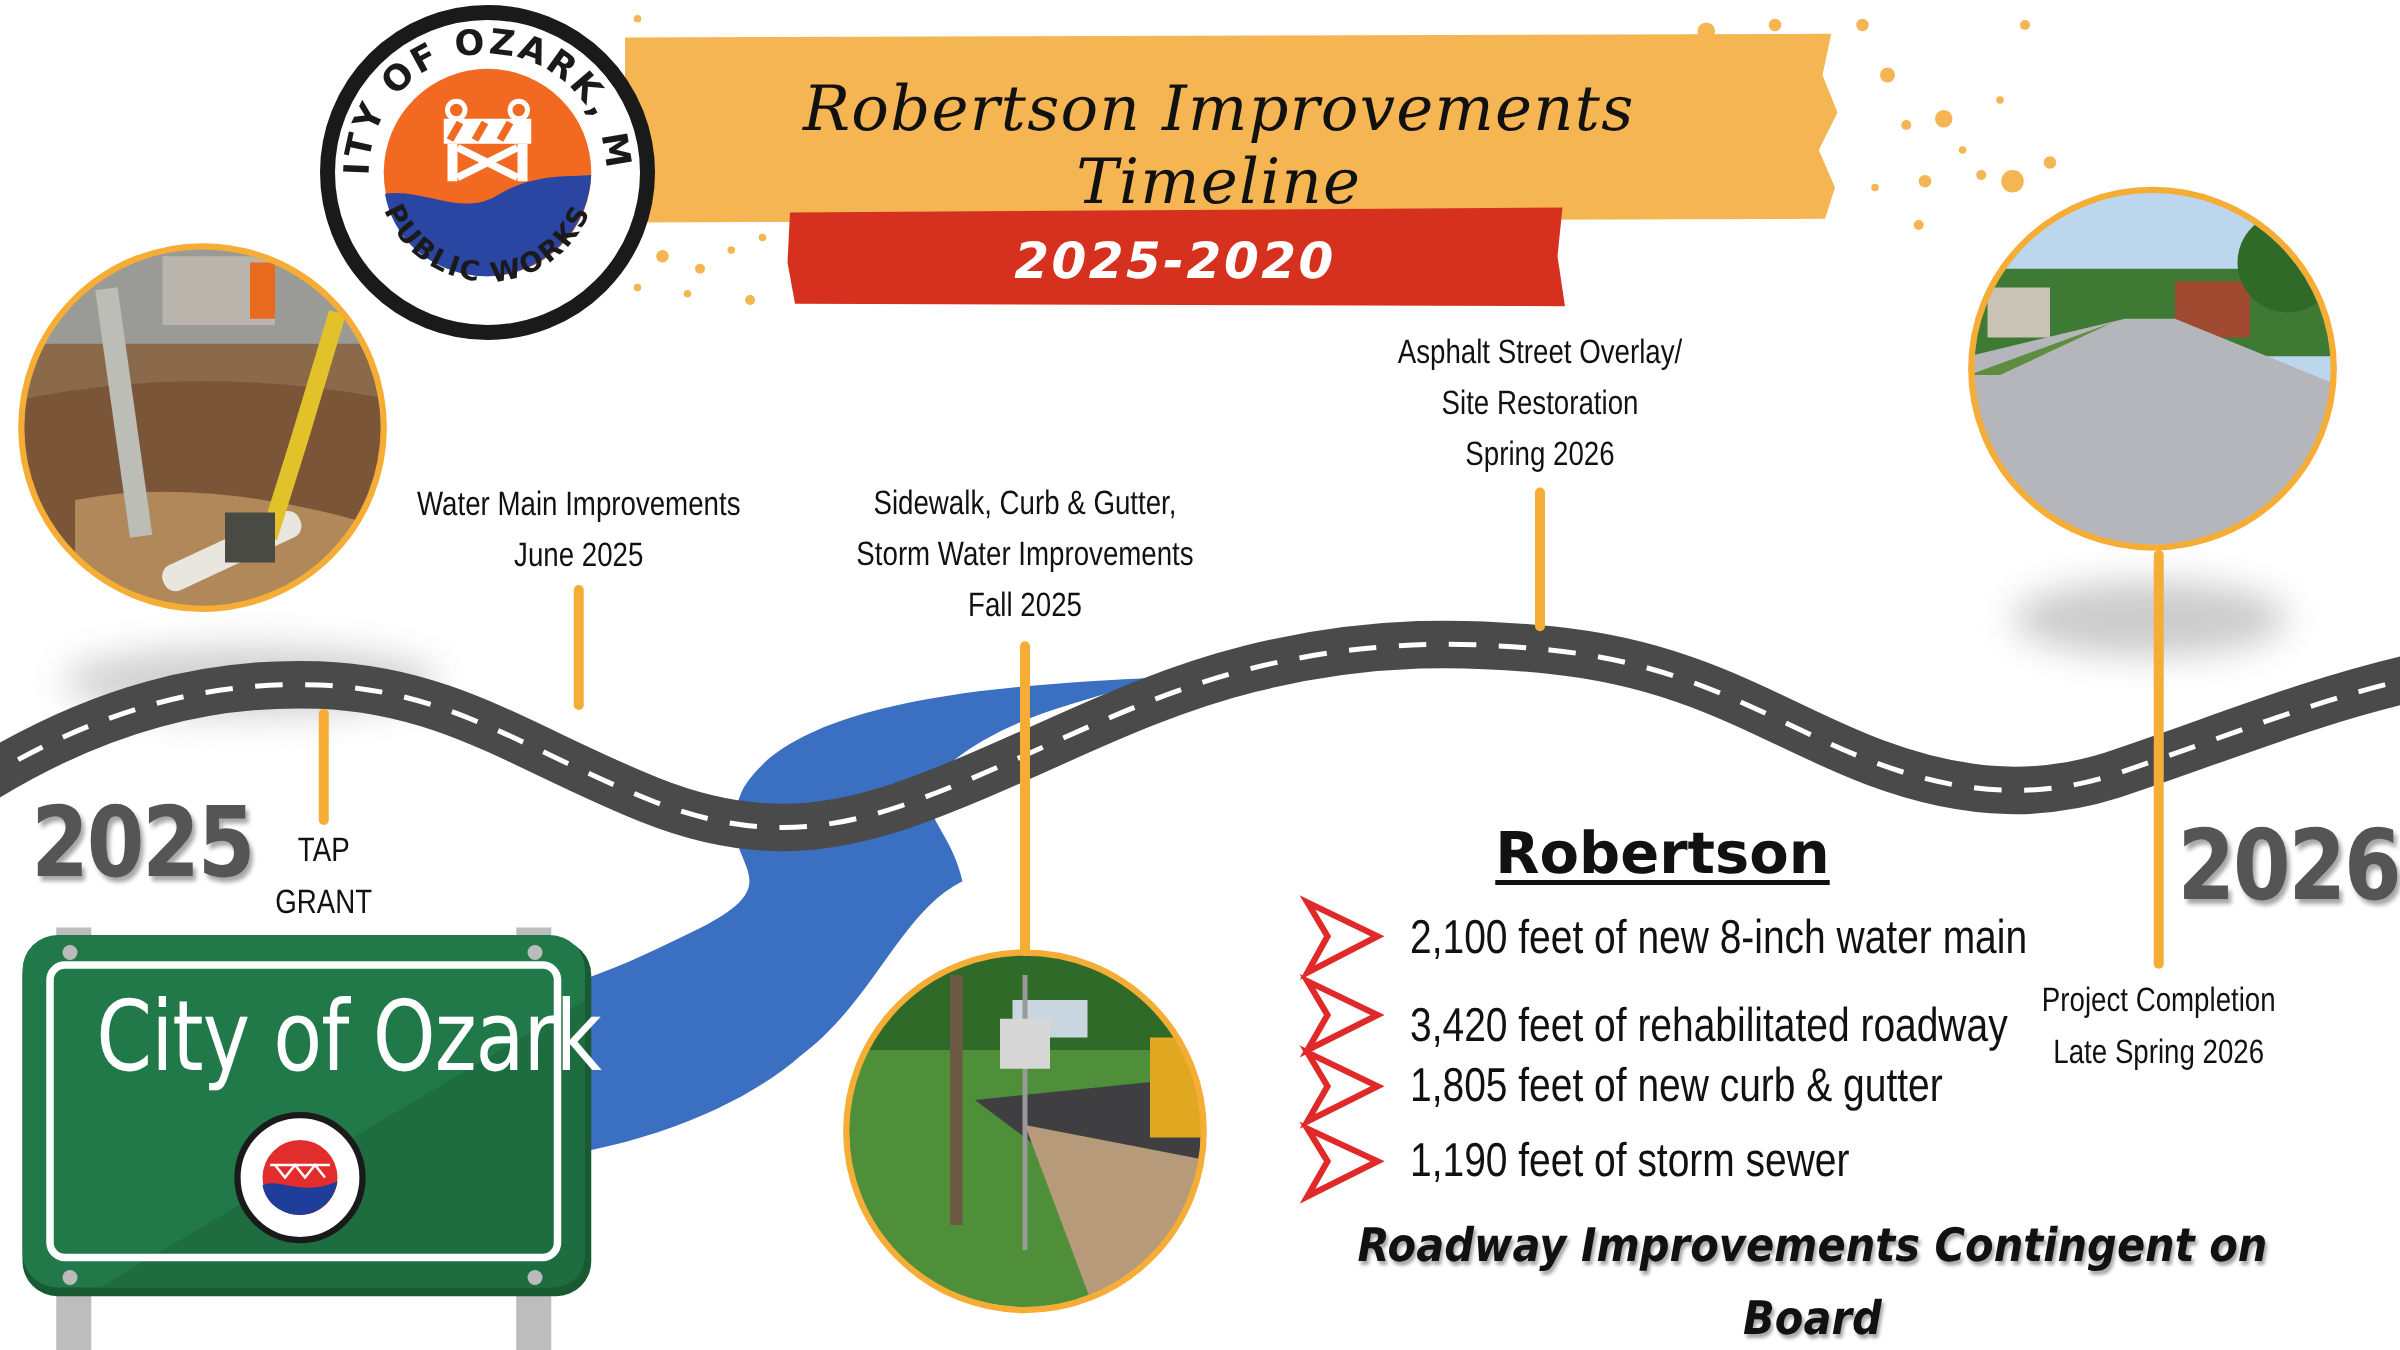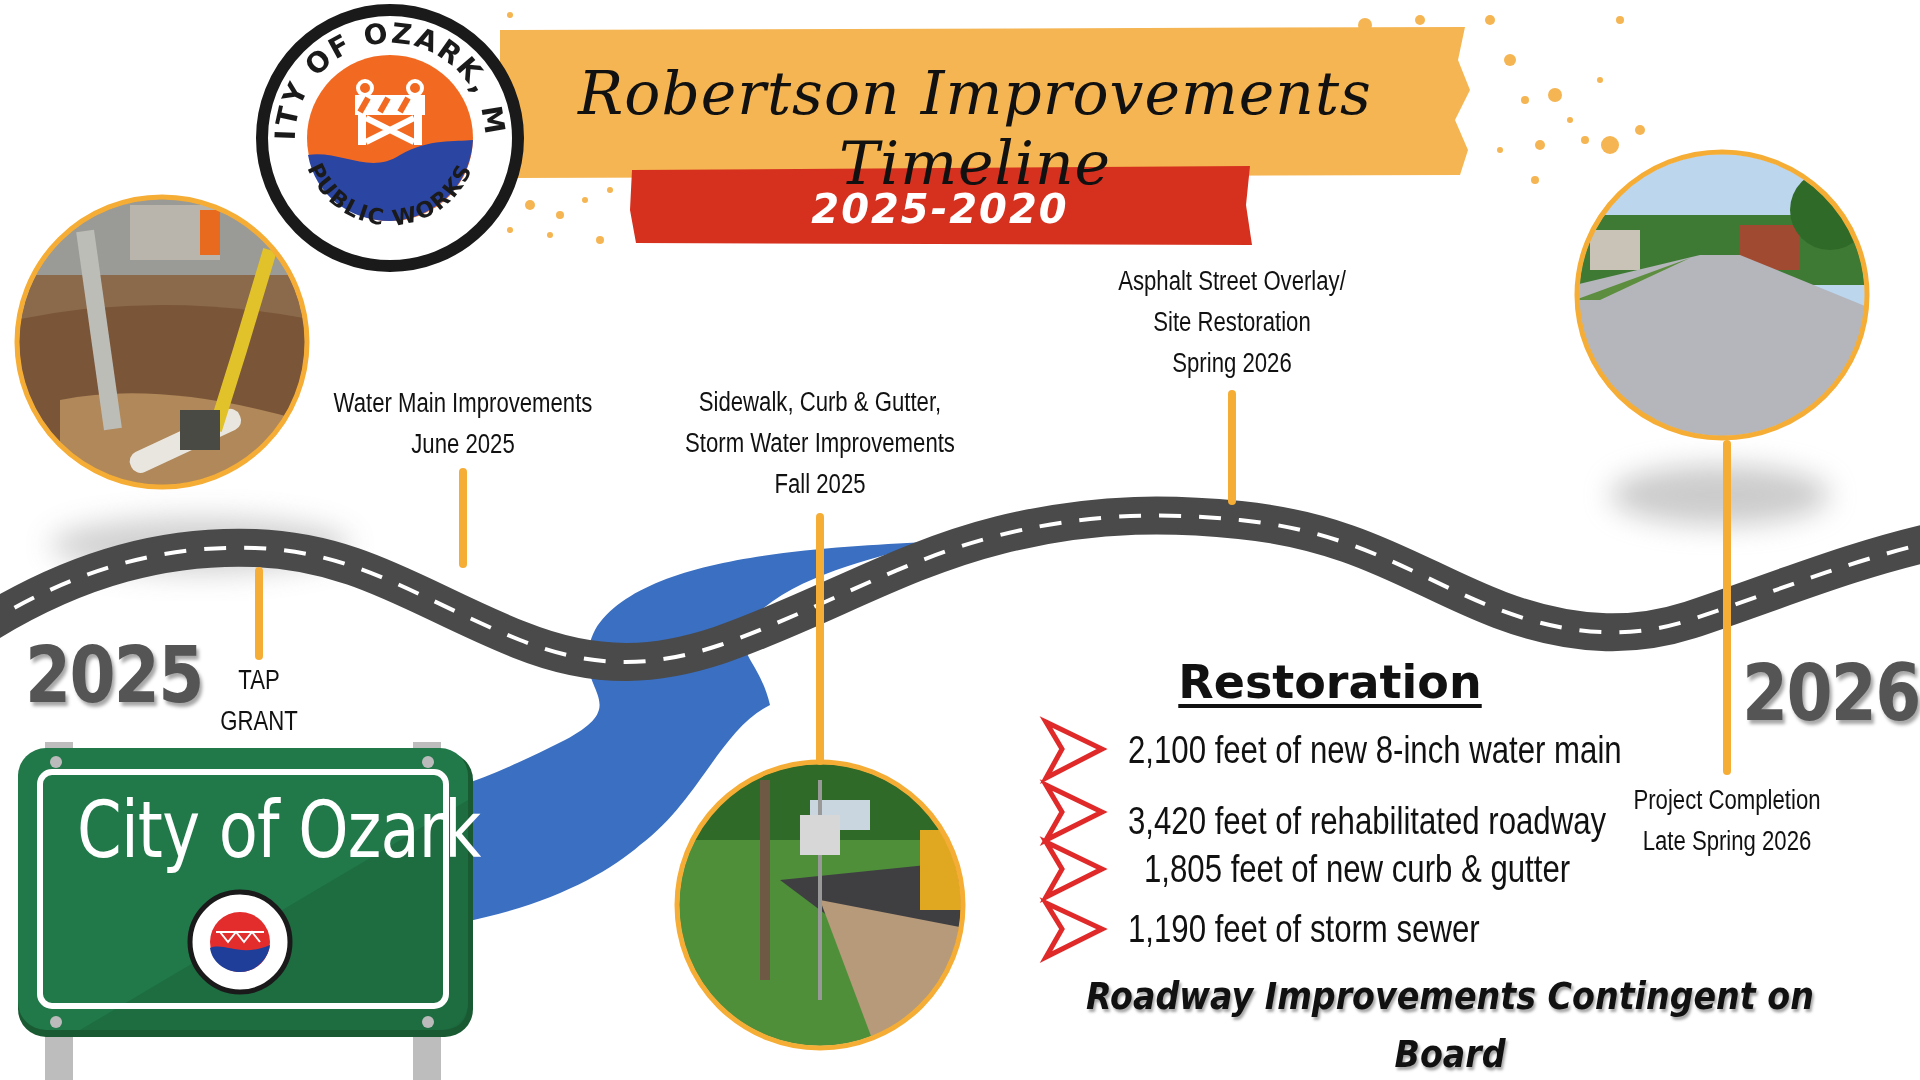--- a/index.html
+++ b/index.html
@@ -1,20 +1,20 @@
 <!DOCTYPE html>
 <html><head>
 <meta charset="utf-8">
 <style>
   html, body { margin: 0; padding: 0; }
   body { width: 1920px; height: 1080px; position: relative; overflow: hidden; background: #ffffff; font-family: "Liberation Sans", sans-serif; }
   .svg-layer { position: absolute; left: 0; top: 0; width: 1920px; height: 1080px; }
   .title-text {
     position: absolute; left: 560px; top: 58px; width: 830px; text-align: center;
-    font-family: "DejaVu Serif", serif; font-style: italic; font-size: 60px; color: #111;
+    font-family: "DejaVu Serif", serif; font-style: italic; font-size: 50px; color: #111;
     letter-spacing: 1px;
   }
   .subtitle-text {
     position: absolute; left: 640px; top: 186px; width: 600px; text-align: center;
     font-family: "DejaVu Sans", sans-serif; font-style: italic; font-weight: bold; font-size: 40px; color: #fff; letter-spacing: 2px;
   }
   .milestone-label {
     position: absolute; text-align: center; font-family: "Liberation Sans", sans-serif;
     font-size: 27px; line-height: 41px; color: #111; transform: scaleX(0.82); transform-origin: center top; white-space: nowrap;
   }
@@ -220,28 +220,28 @@
 <div class="milestone-label" style="left:1577px; top:780px; width:300px;">
   <div>Project Completion</div>
   <div>Late Spring 2026</div>
 </div>
 
 <div class="year-label" style="left:25px; top:630px;">2025</div>
 <div class="year-label" style="left:1742px; top:648px;">2026</div>
 
 <div class="sign-text">City of Ozark</div>
 
-<div class="highlights-title">Restoration</div>
+<div class="highlights-title">Robertson</div>
 <div class="hl-item" style="top:720px; left:1128px;">
   <span class="hl-text">2,100 feet of new 8-inch water main</span>
 </div>
 <div class="hl-item" style="top:783px; left:1128px;align-items:flex-end;">
   <span class="hl-text">3,420 feet of rehabilitated roadway</span>
 </div>
-<div class="hl-item" style="top:839px; left:1128px;margin-left:16px;">
+<div class="hl-item" style="top:839px; left:1128px;">
   <span class="hl-text">1,805 feet of new curb &amp; gutter</span>
 </div>
 <div class="hl-item" style="top:899px; left:1128px;justify-content:center;">
   <span class="hl-text">1,190 feet of storm sewer</span>
 </div>
 
 <div class="footer-note">
   <div>Roadway Improvements Contingent on Board</div>
 
 </div>

